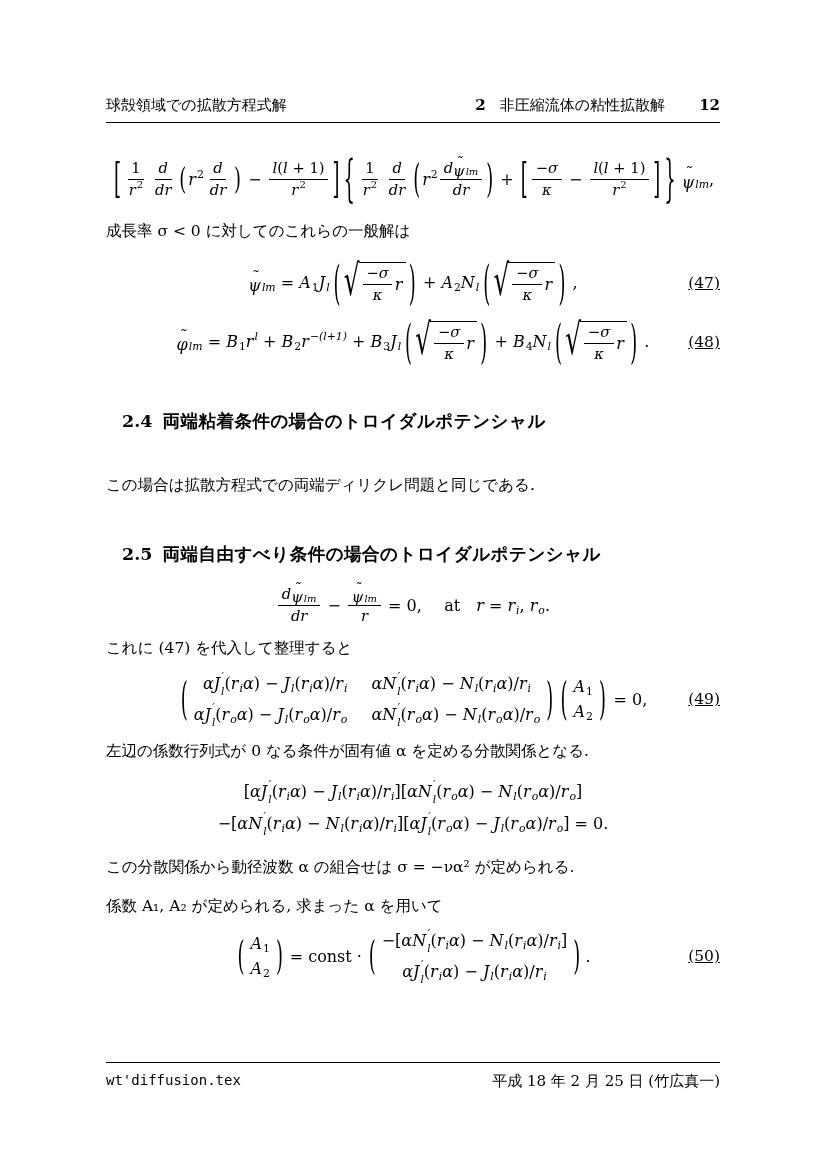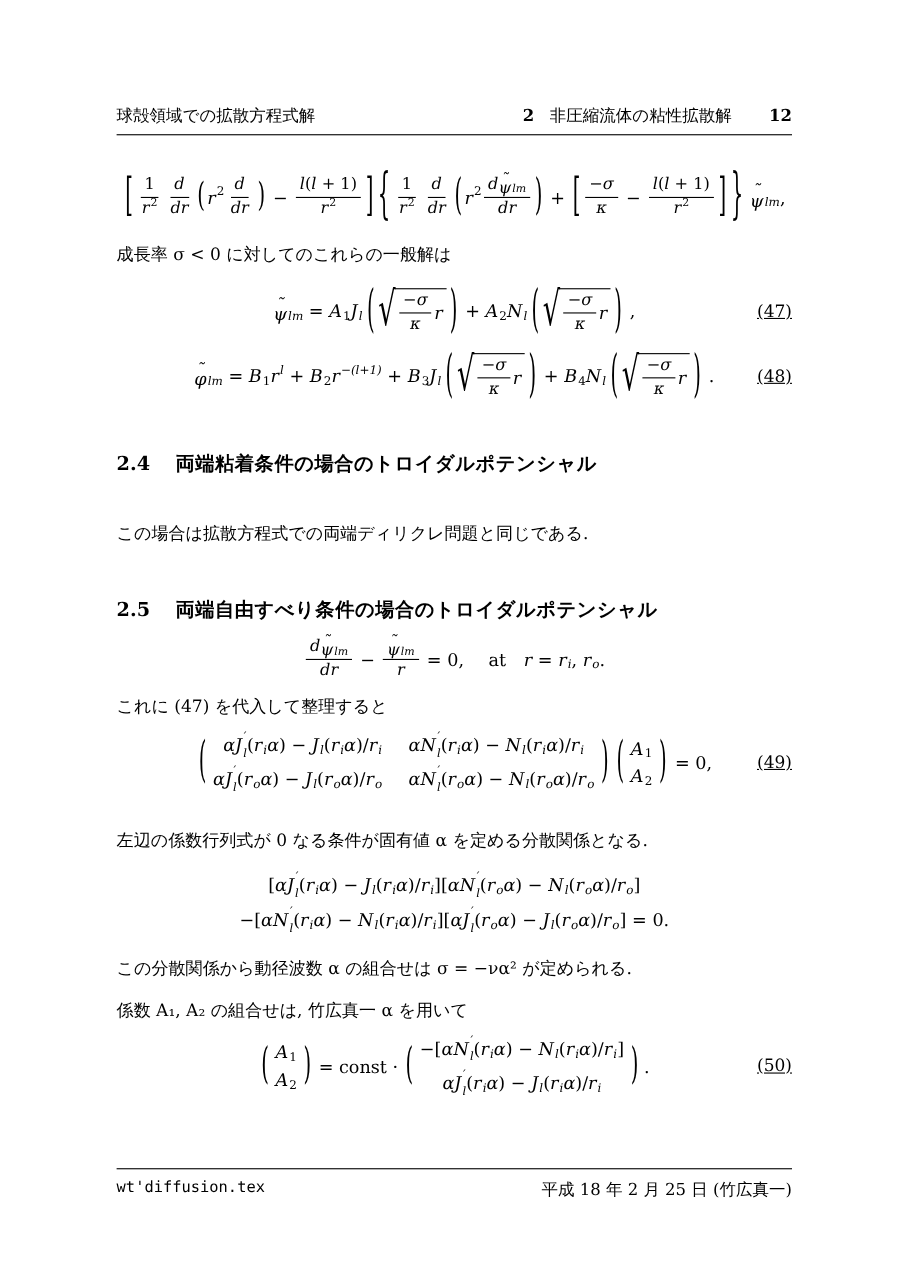--- a/index.html
+++ b/index.html
@@ -12,21 +12,21 @@
   
   .header{
     display:flex;justify-content:space-between;align-items:baseline;
     font-size:15px;border-bottom:1px solid #000;padding-bottom:7px;
   }
   .hgroup{display:flex;gap:14px;align-items:baseline;}
   .bold{font-weight:bold;}
   .hpage{margin-left:20px;}
   
   .para{font-size:15.5px;line-height:1.4;margin:0;}
-  .sec{display:flex;gap:23px;margin:0;font-size:17.5px;font-weight:bold;align-items:baseline;}
+  .sec{display:flex;gap:10px;margin:16px;font-size:17.5px;font-weight:bold;align-items:baseline;}
   .secnum{font-family:"DejaVu Serif","Liberation Serif",serif;}
   .sectitle{font-family:"DejaVu Sans","Liberation Sans",sans-serif;letter-spacing:.5px;}
   
   .eqrow{position:relative;display:flex;justify-content:center;align-items:center;}
   .eqtag{position:absolute;right:0;top:50%;transform:translateY(-50%);font-size:15.5px;text-decoration:underline;}
   .math{display:flex;align-items:center;justify-content:center;font-size:16px;white-space:pre;}
   .math span{display:inline-flex;align-items:center;white-space:pre;}
   .mi{font-style:italic;}
   .mr{font-style:normal;}
   .cal{font-style:italic;}
@@ -60,21 +60,21 @@
   .mt-p1{margin-top:12px;}
   .mt-eq47{margin-top:12px;min-height:56px;}
   .mt-eq48{margin-top:2px;min-height:58px;}
   .mt-h24{margin-top:38px;}
   .mt-p2{margin-top:42px;}
   .mt-h25{margin-top:46px;}
   .mt-p3{margin-top:42px;}
   .mt-eqbc{margin-top:10px;min-height:46px;}
   .mt-p4{margin-top:10px;}
   .mt-eq49{margin-top:10px;min-height:58px;}
-  .mt-p5{margin-top:32px;}
+  .mt-p5{margin-top:13px;}
   .mt-det1{margin-top:14px;min-height:30px;}
   .mt-det2{margin-top:2px;min-height:30px;}
   .mt-p6{margin-top:18px;}
   .mt-p7{margin-top:18px;}
   .mt-eq50{margin-top:10px;min-height:56px;}
 </style>
 </head>
 <body>
 
 <div class="page">
@@ -132,21 +132,21 @@
 
   <div class="eqrow mt-det1">
     <span class="math"><span class="mr">[</span><span class="mi">α</span><span class="cal">J</span><span class="mss"><span class="u">′</span><span class="d">l</span></span><span class="mr">(</span><span class="mi">r</span><span class="msub">i</span><span class="mi">α</span><span class="mr">) − </span><span class="cal">J</span><span class="msub">l</span><span class="mr">(</span><span class="mi">r</span><span class="msub">i</span><span class="mi">α</span><span class="mr">)/</span><span class="mi">r</span><span class="msub">i</span><span class="mr">][</span><span class="mi">α</span><span class="cal">N</span><span class="mss"><span class="u">′</span><span class="d">l</span></span><span class="mr">(</span><span class="mi">r</span><span class="msub">o</span><span class="mi">α</span><span class="mr">) − </span><span class="cal">N</span><span class="msub">l</span><span class="mr">(</span><span class="mi">r</span><span class="msub">o</span><span class="mi">α</span><span class="mr">)/</span><span class="mi">r</span><span class="msub">o</span><span class="mr">]</span></span>
   </div>
   <div class="eqrow mt-det2">
     <span class="math"><span class="mr">−[</span><span class="mi">α</span><span class="cal">N</span><span class="mss"><span class="u">′</span><span class="d">l</span></span><span class="mr">(</span><span class="mi">r</span><span class="msub">i</span><span class="mi">α</span><span class="mr">) − </span><span class="cal">N</span><span class="msub">l</span><span class="mr">(</span><span class="mi">r</span><span class="msub">i</span><span class="mi">α</span><span class="mr">)/</span><span class="mi">r</span><span class="msub">i</span><span class="mr">][</span><span class="mi">α</span><span class="cal">J</span><span class="mss"><span class="u">′</span><span class="d">l</span></span><span class="mr">(</span><span class="mi">r</span><span class="msub">o</span><span class="mi">α</span><span class="mr">) − </span><span class="cal">J</span><span class="msub">l</span><span class="mr">(</span><span class="mi">r</span><span class="msub">o</span><span class="mi">α</span><span class="mr">)/</span><span class="mi">r</span><span class="msub">o</span><span class="mr">] = 0.</span></span>
   </div>
 
   <p class="para mt-p6">この分散関係から動径波数 α の組合せは σ = −να² が定められる.</p>
 
-  <p class="para mt-p7">係数 A₁, A₂ の組合せは, 竹広真一 α を用いて</p>
+  <p class="para mt-p7">係数 A₁, A₂ が定められる, 求まった α を用いて</p>
 
   <div class="eqrow mt-eq50">
     <span class="math"><span class="mdl" style="transform: scaleY(2.2); transform-origin: center center;">(</span><span class="mmat"><span class="mrow"><span class="mcell"><span class="mi">A</span><span class="msub up">1</span></span></span><span class="mrow"><span class="mcell"><span class="mi">A</span><span class="msub up">2</span></span></span></span><span class="mdl" style="transform: scaleY(2.2); transform-origin: center center;">)</span><span class="msp" style="width: 0.3em;"></span><span class="mr">= const ·</span><span class="msp" style="width: 0.3em;"></span><span class="mdl" style="transform: scaleY(2.2); transform-origin: center center;">(</span><span class="mmat"><span class="mrow"><span class="mcell"><span class="mr">−[</span><span class="mi">α</span><span class="cal">N</span><span class="mss"><span class="u">′</span><span class="d">l</span></span><span class="mr">(</span><span class="mi">r</span><span class="msub">i</span><span class="mi">α</span><span class="mr">) − </span><span class="cal">N</span><span class="msub">l</span><span class="mr">(</span><span class="mi">r</span><span class="msub">i</span><span class="mi">α</span><span class="mr">)/</span><span class="mi">r</span><span class="msub">i</span><span class="mr">]</span></span></span><span class="mrow"><span class="mcell"><span class="mi">α</span><span class="cal">J</span><span class="mss"><span class="u">′</span><span class="d">l</span></span><span class="mr">(</span><span class="mi">r</span><span class="msub">i</span><span class="mi">α</span><span class="mr">) − </span><span class="cal">J</span><span class="msub">l</span><span class="mr">(</span><span class="mi">r</span><span class="msub">i</span><span class="mi">α</span><span class="mr">)/</span><span class="mi">r</span><span class="msub">i</span></span></span></span><span class="mdl" style="transform: scaleY(2.2); transform-origin: center center;">)</span><span class="msp" style="width: 0.2em;"></span><span class="mr">.</span></span>
     <span class="eqtag">(50)</span>
   </div>
 
 </div>
 
 <div class="footer">
   <span class="fname">wt'diffusion.tex</span>

